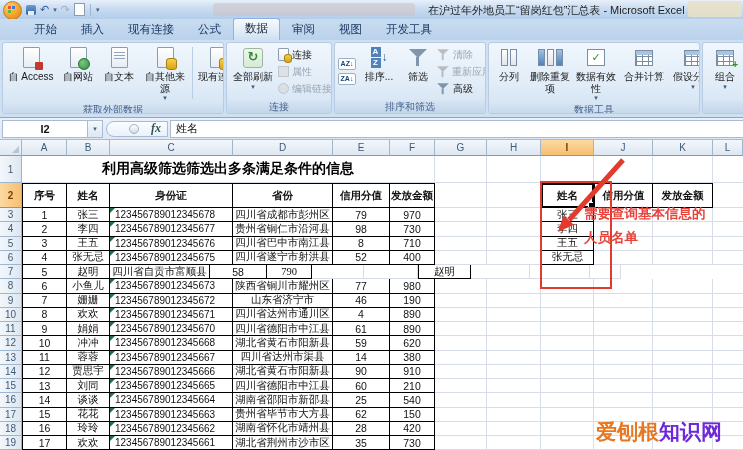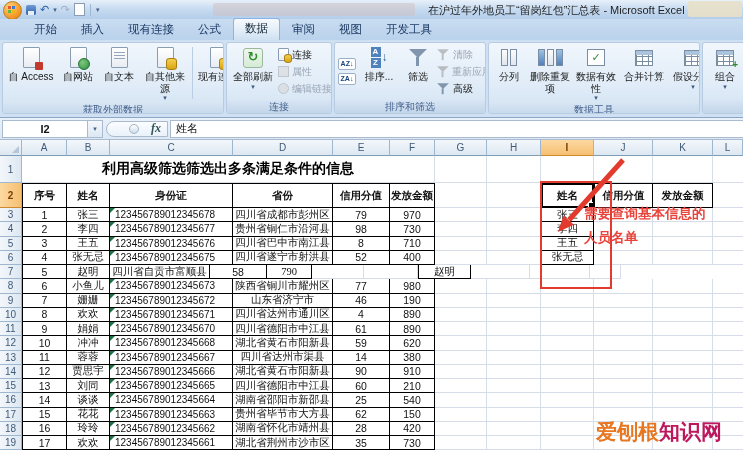--- a/index.html
+++ b/index.html
@@ -123,21 +123,21 @@
   .id-cell{justify-content:flex-start;padding-left:5px;position:relative;font-size:10px;}
   .tri{position:absolute;left:0;top:0;width:0;height:0;border-top:5px solid #1e7145;border-right:5px solid transparent;}
   .active-cell{outline:2px solid #000;outline-offset:-2px;position:relative;z-index:3;}
   .handle{position:absolute;right:-2px;bottom:-2px;width:5px;height:5px;background:#000;border:1px solid #fff;z-index:4;}
   
   .redbox{position:absolute;left:540px;top:181px;width:68px;height:104px;border:2px solid #e23b2e;z-index:6;}
   .arrow{position:absolute;left:545px;top:152px;z-index:7;}
   .note{position:absolute;left:584px;top:202px;z-index:6;color:#e8443c;font-size:13.5px;font-weight:bold;line-height:24px;white-space:nowrap;}
   .wm{position:absolute;left:596px;top:418px;z-index:6;font-size:21px;font-weight:bold;white-space:nowrap;}
   .wm .w1{color:#e87722;}
-  .wm .w2{color:#be185d;}
+  .wm .w2{color:#6d28d9;}
 </style>
 </head>
 <body>
 
 <div class="app">
 
   <div class="titlebar">
     <div class="orb"></div>
     <div class="qat">
       <span class="i-save"></span>

